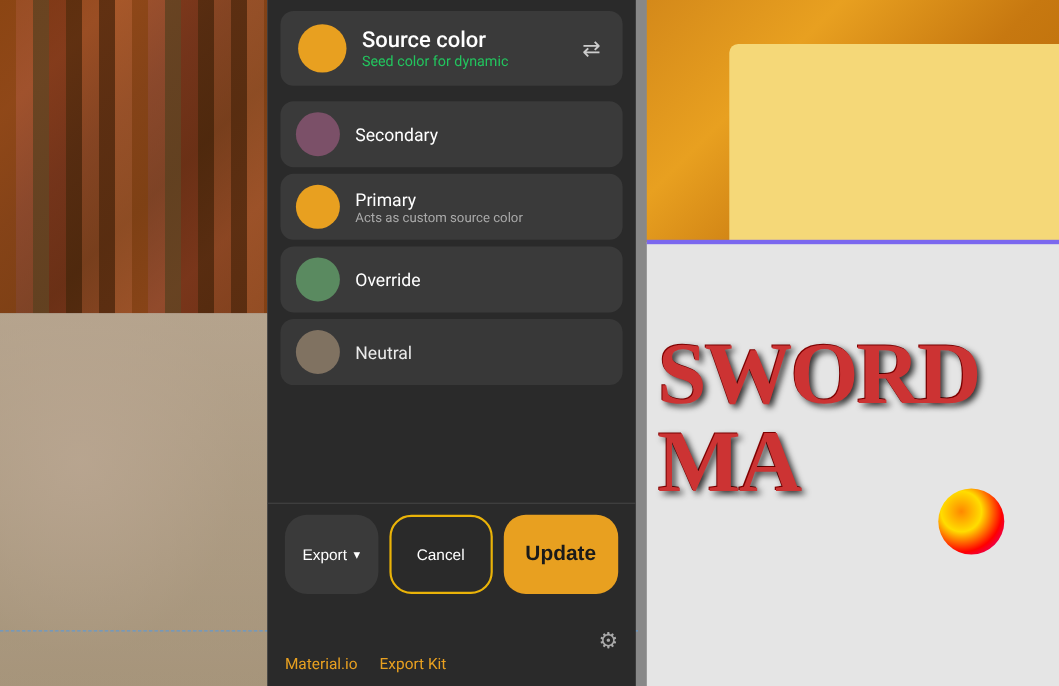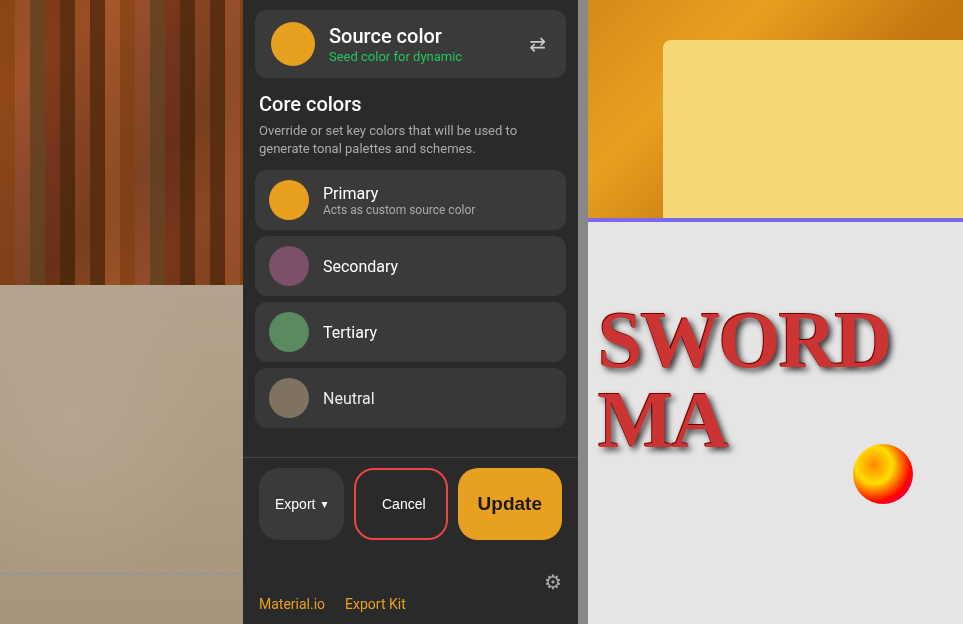--- a/index.html
+++ b/index.html
@@ -243,26 +243,26 @@
       cursor: pointer;
       justify-content: flex-end;
     }
     .export-chevron {
       font-size: 12px;
     }
     .cancel-btn {
       padding: 26px 20px;
       background: transparent;
       color: #FFFFFF;
-      border: 2px solid #ef4444;
+      border: 2px solid #eab308;
       border-radius: 20px;
       font-size: 14px;
       cursor: pointer;
       flex: 1;
-      text-align: right;
+      text-align: center;
     }
     .update-btn {
       padding: 10px 20px;
       background: #E8A020;
       color: #1A1A1A;
       border: none;
       border-radius: 20px;
       font-size: 19px;
       font-weight: 600;
       cursor: pointer;
@@ -308,46 +308,42 @@
 
   <div class="source-color-row">
     <div class="color-circle-large" style="background:#E8A020;"></div>
     <div class="source-color-text">
       <div class="source-color-title">Source color</div>
       <div class="source-color-subtitle">Seed color for dynamic</div>
     </div>
     <div class="shuffle-icon">⇄</div>
   </div>
 
-  <div class="core-colors-section">
-    <div class="core-colors-title">Core colors</div>
-    <div class="core-colors-desc">Override or set key colors that will be used to generate tonal palettes and schemes.</div>
-  </div>
 
   <div class="color-items">
+
+    <div class="color-item">
+      <div class="color-swatch" style="background:#7B5068;"></div>
+      <div class="color-item-text">
+        <span class="color-label">Secondary</span>
+      </div>
+    </div>
 
     <div class="color-item">
       <div class="color-swatch" style="background:#E8A020;"></div>
       <div class="color-item-text">
         <span class="color-label">Primary</span>
         <span class="color-sublabel">Acts as custom source color</span>
       </div>
     </div>
 
     <div class="color-item">
-      <div class="color-swatch" style="background:#7B5068;"></div>
-      <div class="color-item-text">
-        <span class="color-label">Secondary</span>
-      </div>
-    </div>
-
-    <div class="color-item">
       <div class="color-swatch" style="background:#5A8A60;"></div>
       <div class="color-item-text">
-        <span class="color-label">Tertiary</span>
+        <span class="color-label">Override</span>
       </div>
     </div>
 
 
     <div class="color-item" style="opacity:0.9;">
       <div class="color-swatch" style="background:#8A7A68;"></div>
       <div class="color-item-text">
         <span class="color-label">Neutral</span>
       </div>
     </div>

